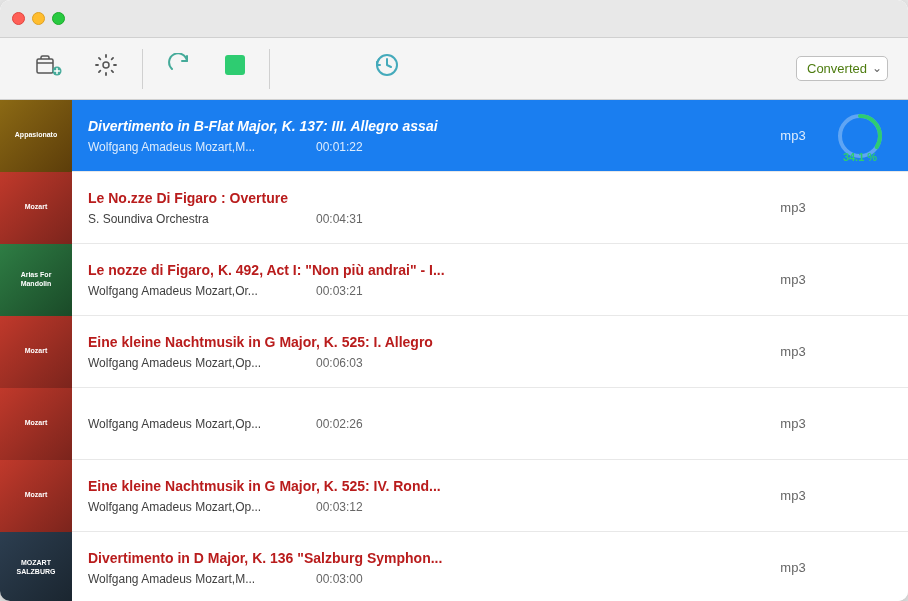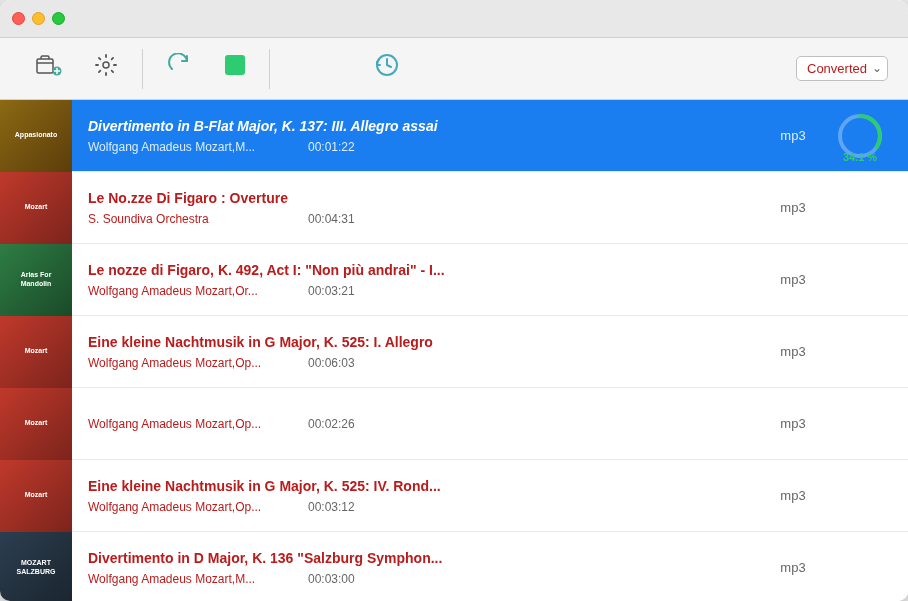--- a/index.html
+++ b/index.html
@@ -115,21 +115,21 @@
       font-size: 13px;
       color: #444;
     }
 
     .output-select {
       background: #fff;
       border: 1px solid #c0c0c0;
       border-radius: 5px;
       padding: 4px 20px 4px 10px;
       font-size: 13px;
-      color: #b91c1c;
+      color: #4d7c0f;
       appearance: none;
       -webkit-appearance: none;
       cursor: pointer;
       position: relative;
     }
 
     .output-wrapper {
       position: relative;
       display: inline-block;
     }
@@ -214,32 +214,32 @@
     }
 
     .track-meta {
       display: flex;
       align-items: center;
       gap: 0;
     }
 
     .track-artist {
       font-size: 12px;
-      color: #b91c1c;
+      color: #404040;
       flex: 1;
       white-space: nowrap;
       overflow: hidden;
       text-overflow: ellipsis;
       max-width: 220px;
     }
 
     .track-duration {
       font-size: 12px;
       color: #666;
-      margin-left: 0;
+      margin-left: 8px;
     }
 
     .track-format {
       font-size: 13px;
       color: #666;
       width: 80px;
       text-align: center;
       padding-left: 10px;
     }
 

